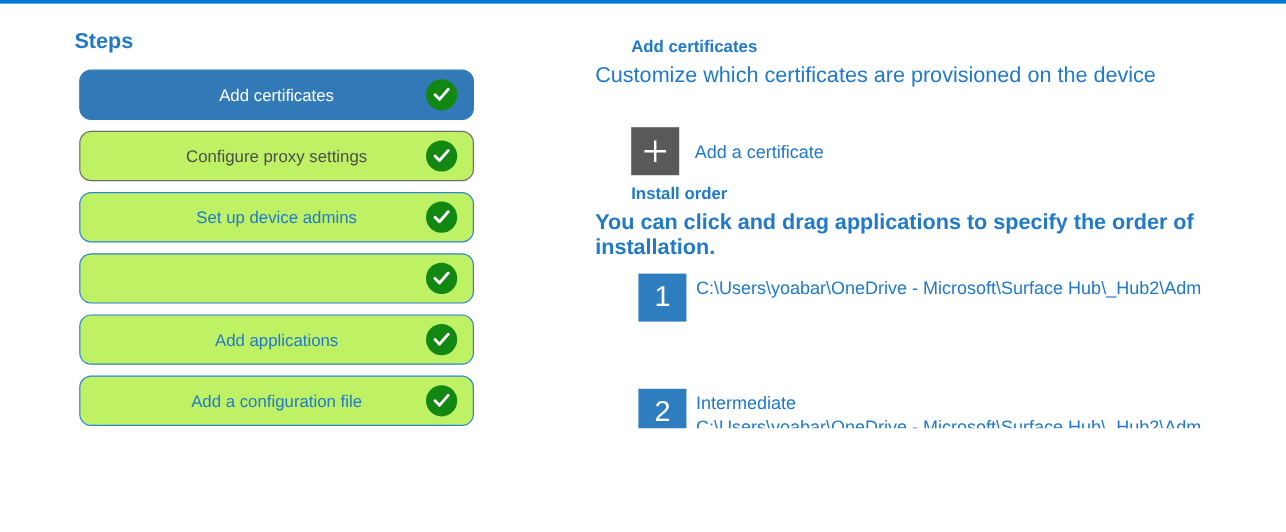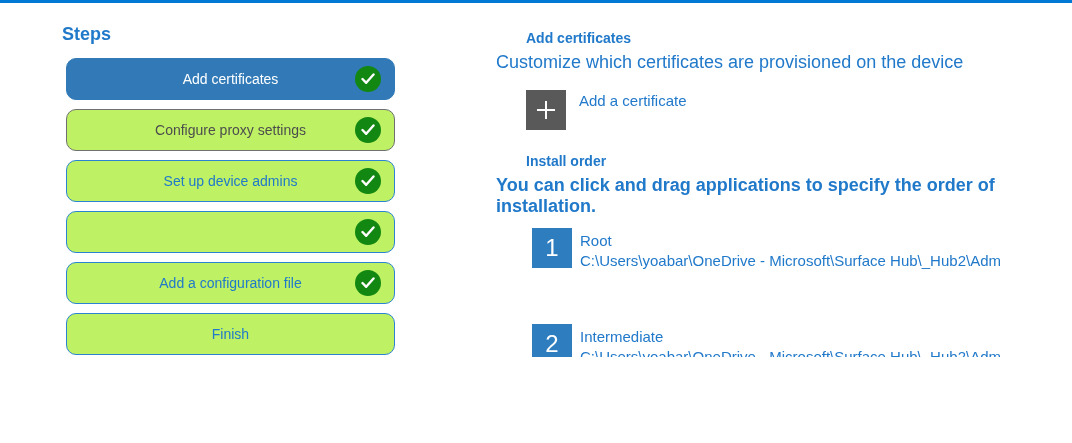--- a/index.html
+++ b/index.html
@@ -24,21 +24,21 @@
          display:flex;align-items:center;justify-content:center;}
 
   
   .section-title{position:absolute;left:526px;font-size:14px;font-weight:bold;color:#2179ca;}
   .section-desc{position:absolute;left:496px;font-size:18px;color:#2179ca;}
   .t-add{top:30px;}
   .d-add{top:52px;}
   .t-install{top:153px;}
   .d-install{top:175px;font-weight:bold;}
 
-  .add-cert{position:absolute;left:526px;top:90px;display:flex;align-items:flex-start;cursor:pointer;}
+  .add-cert{position:absolute;left:526px;top:106px;display:flex;align-items:center;cursor:pointer;}
   .add-tile{width:40px;height:40px;background:#595959;display:flex;align-items:center;justify-content:center;}
   .add-label{margin-left:13px;margin-top:2px;font-size:15px;color:#2179ca;}
 
   .install-item{position:absolute;left:532px;display:flex;align-items:flex-start;cursor:grab;}
   .item-1{top:228px;}
   .item-2{top:324px;}
   .num-tile{width:40px;height:40px;background:#2e7dbe;color:#ffffff;
             display:flex;align-items:center;justify-content:center;
             font-size:24px;font-weight:300;flex:0 0 auto;}
   .item-text{margin-left:8px;margin-top:3px;white-space:nowrap;}
@@ -82,20 +82,28 @@
     </div>
 
     <div class="step">
       <span class="check">
         <svg width="14" height="12" viewBox="0 0 14 12">
             <path d="M1.5 6 L5.2 9.8 L12.5 1.5" stroke="#ffffff" stroke-width="2.4" fill="none" stroke-linecap="round" stroke-linejoin="round"></path>
           </svg>
       </span>
     </div>
 
+    <div class="step">
+      <span class="label">Add applications</span>
+      <span class="check">
+        <svg width="14" height="12" viewBox="0 0 14 12">
+            <path d="M1.5 6 L5.2 9.8 L12.5 1.5" stroke="#ffffff" stroke-width="2.4" fill="none" stroke-linecap="round" stroke-linejoin="round"></path>
+          </svg>
+      </span>
+    </div>
 
     <div class="step">
       <span class="label">Add a configuration file</span>
       <span class="check">
         <svg width="14" height="12" viewBox="0 0 14 12">
             <path d="M1.5 6 L5.2 9.8 L12.5 1.5" stroke="#ffffff" stroke-width="2.4" fill="none" stroke-linecap="round" stroke-linejoin="round"></path>
           </svg>
       </span>
     </div>
 
@@ -115,21 +123,20 @@
     </span>
     <span class="add-label">Add a certificate</span>
   </div>
 
   <div class="section-title t-install">Install order</div>
   <div class="section-desc d-install">You can click and drag applications to specify the order of installation.</div>
 
   <div class="install-item item-1">
     <span class="num-tile">1</span>
     <span class="item-text">
-      <div class="item-name">Root</div>
       <div class="item-path">C:\Users\yoabar\OneDrive - Microsoft\Surface Hub\_Hub2\Adm</div>
     </span>
   </div>
 
   <div class="install-item item-2">
     <span class="num-tile">2</span>
     <span class="item-text">
       <div class="item-name">Intermediate</div>
       <div class="item-path">C:\Users\yoabar\OneDrive - Microsoft\Surface Hub\_Hub2\Adm</div>
     </span>

